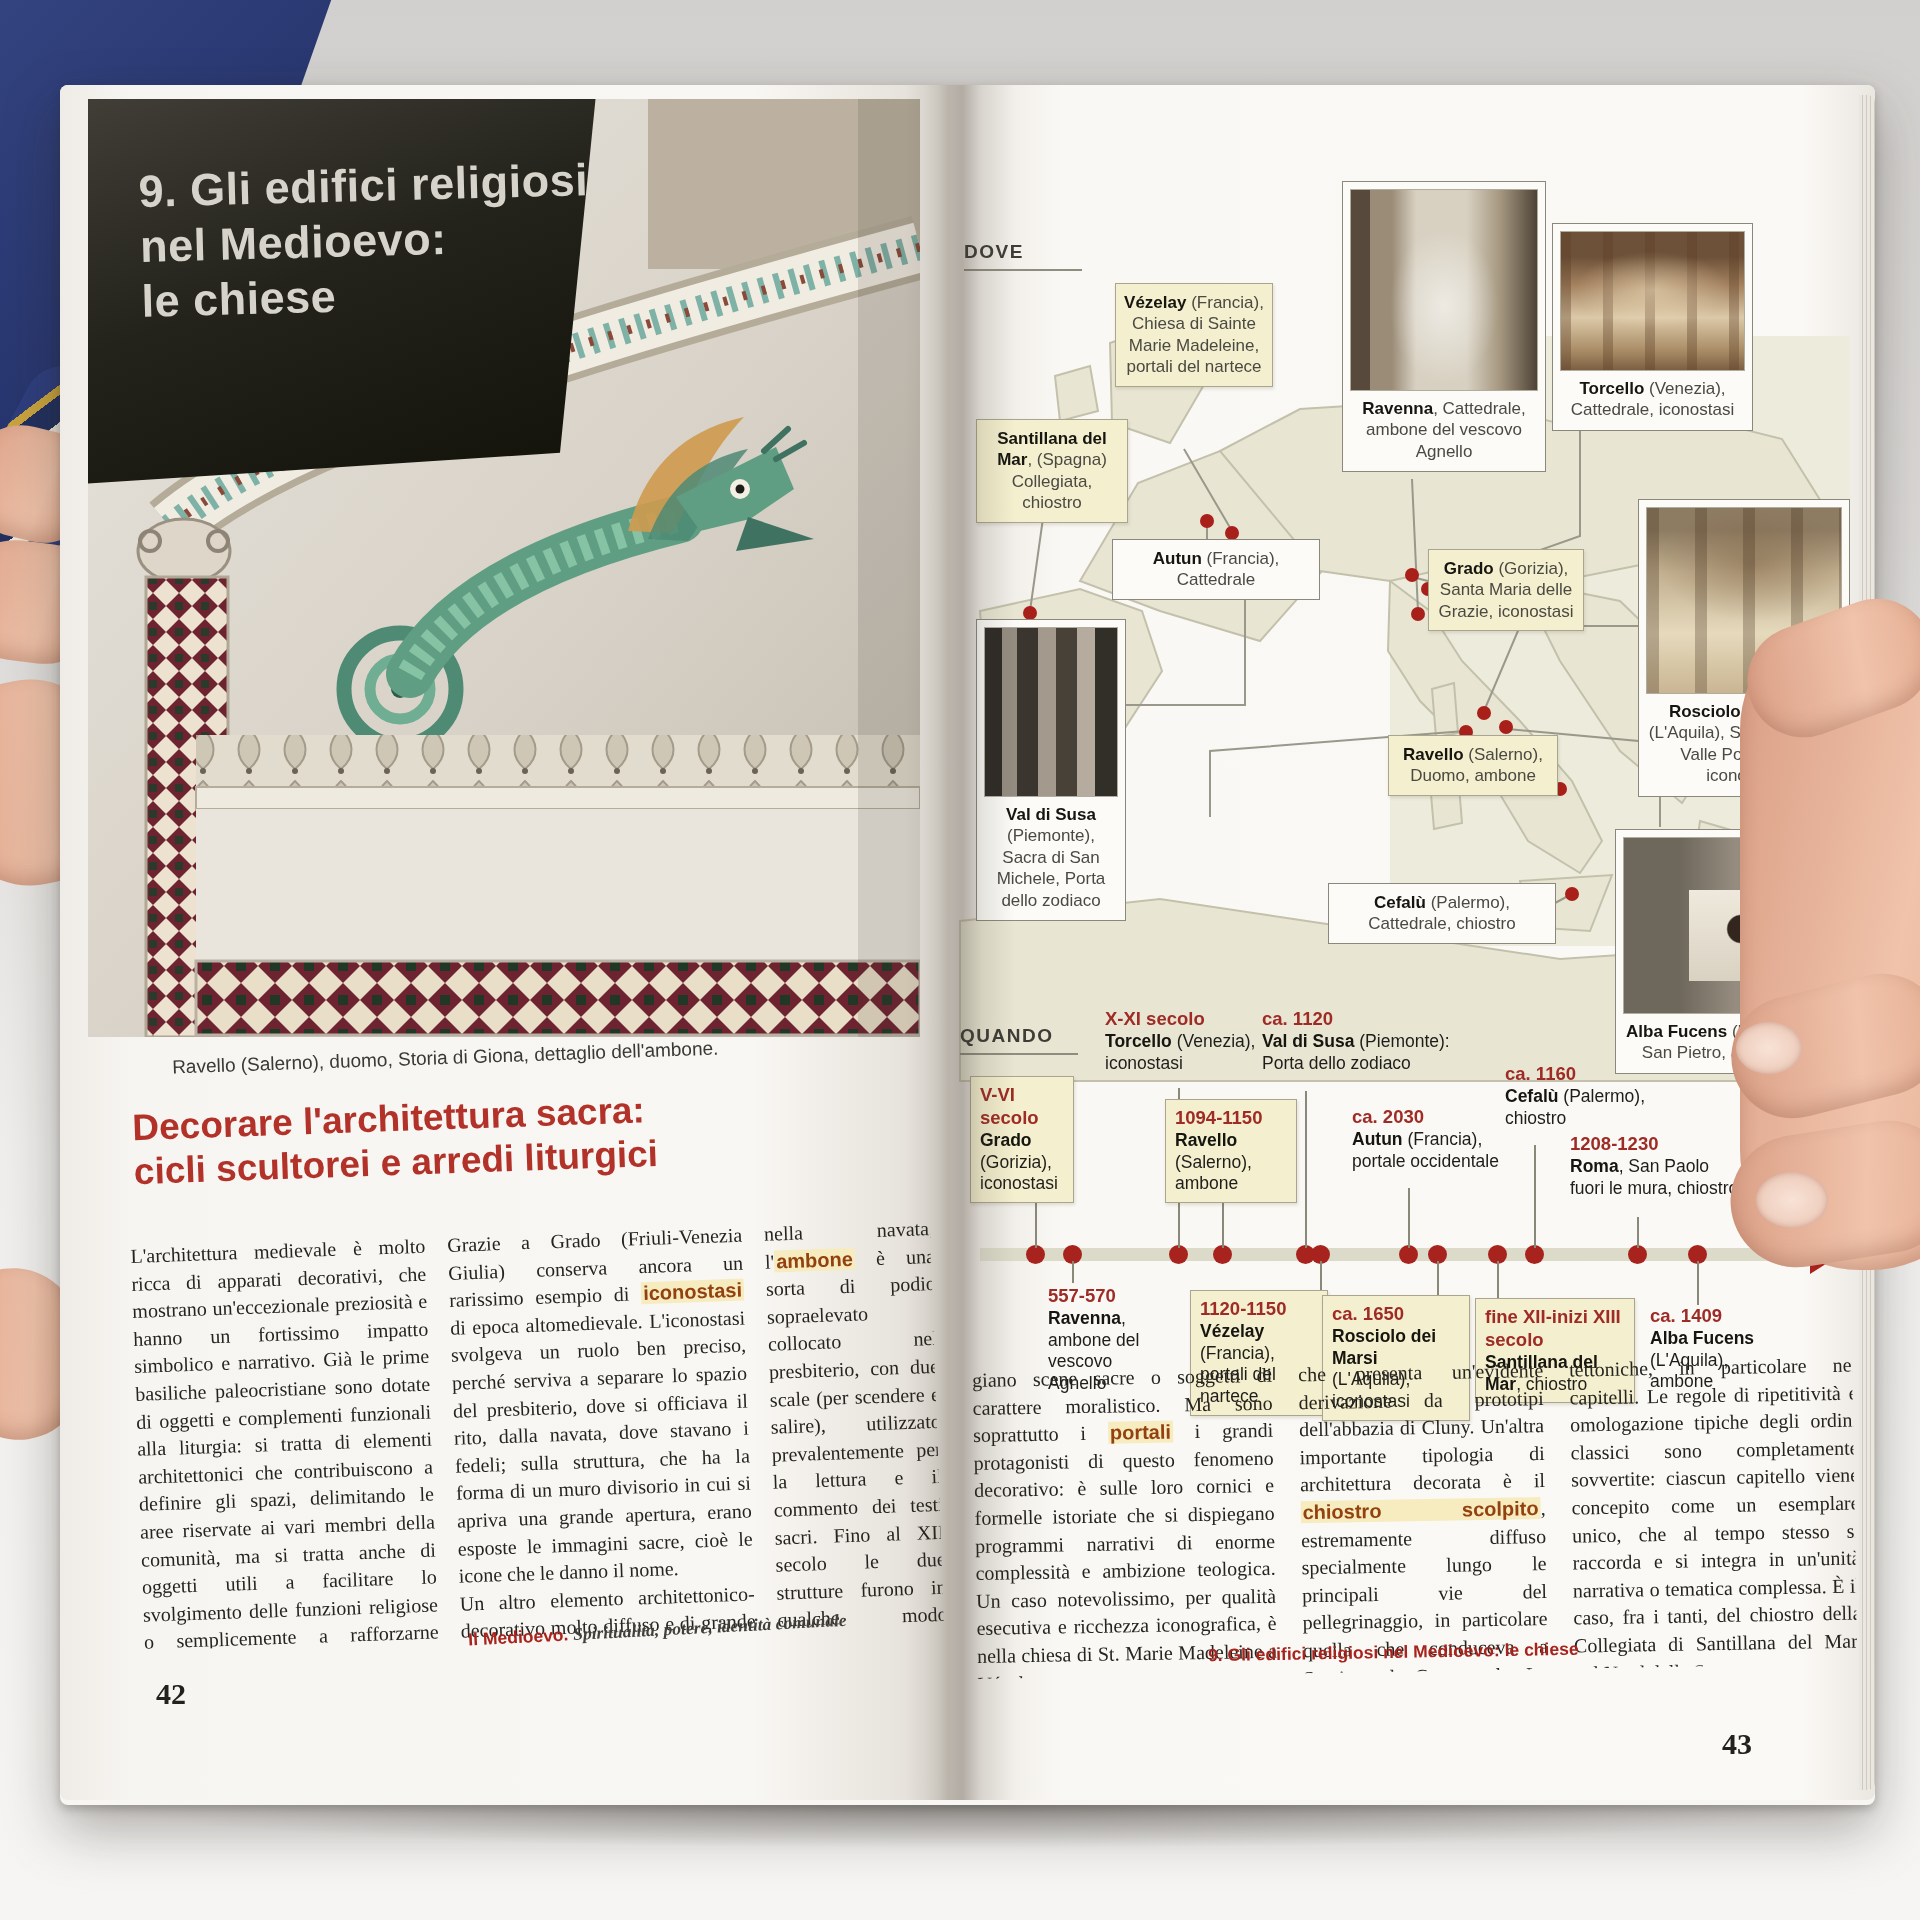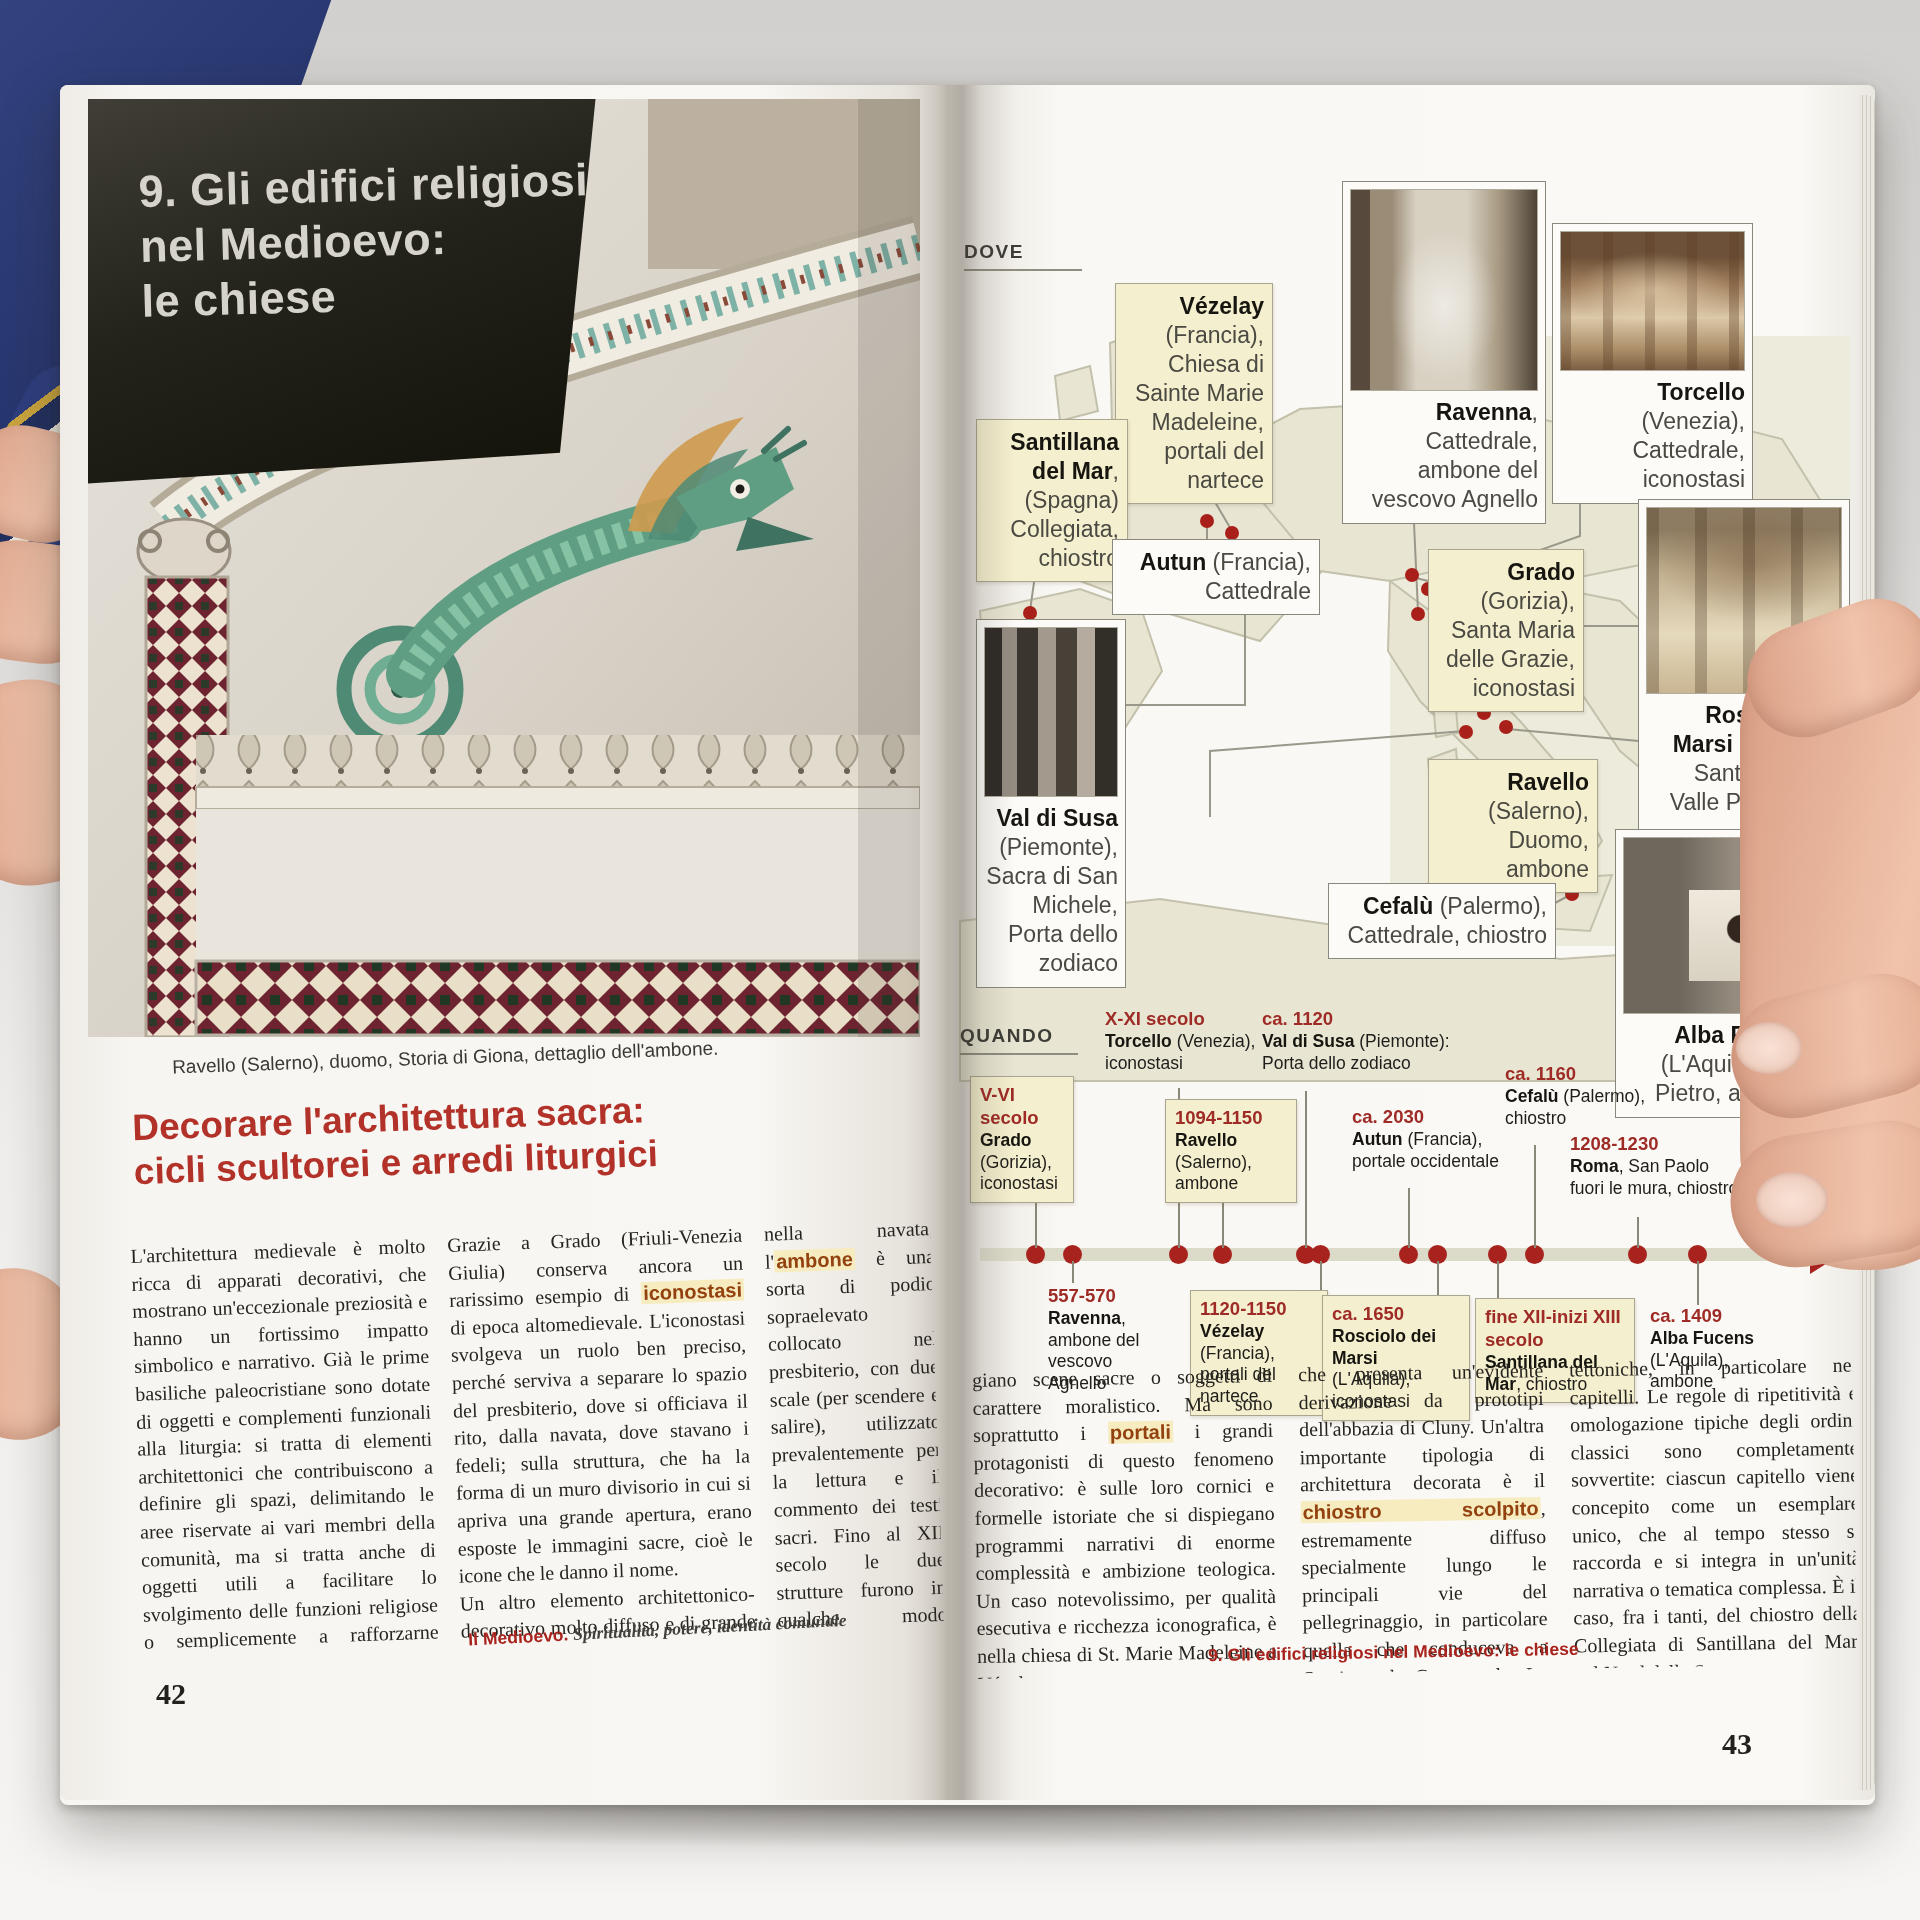--- a/index.html
+++ b/index.html
@@ -58,21 +58,21 @@
   .footer-left{left:408px;top:1532px;width:480px;transform:rotate(-3deg);}
   .footer-left .sub{font-family:"Liberation Serif",serif;font-weight:bold;font-style:italic;color:#42403a;}
   .footer-right{left:258px;top:1556px;width:480px;transform:rotate(-1deg);}
   
   .sec-label{position:absolute;font-size:19px;font-weight:bold;letter-spacing:1.5px;color:#3d3c36;}
   .sec-label .rule{display:block;width:118px;height:2px;background:#8f8d80;margin-top:6px;}
   .lab-dove{left:14px;top:156px;}
   .lab-quando{left:10px;top:940px;}
   .map-area{position:absolute;left:10px;top:196px;width:898px;height:800px;}
   .map-area svg{position:absolute;inset:0;overflow:visible;}
-  .map-box{position:absolute;font-size:23px;line-height:1.26;color:#4a4942;text-align:right;}
+  .map-box{position:absolute;font-size:17px;line-height:1.26;color:#4a4942;text-align:center;}
   .map-box b{color:#16150f;}
   .map-box.yellow{background:#f4efce;border:1px solid #a9a58f;padding:8px 8px;box-shadow:1px 2px 3px rgba(80,70,50,.15);}
   .map-box.white{background:#fcfbf7;border:1px solid #8a887c;padding:8px 8px;}
   .map-box.card{background:#fcfbf7;border:1px solid #8a887c;padding:7px 7px 9px;}
   .map-box .photo{border:1px solid #b0aca0;margin-bottom:7px;}
   
   .photo-ravenna{background:
     radial-gradient(ellipse 42% 55% at 50% 58%,rgba(255,255,255,.55),transparent 70%),
     linear-gradient(90deg,#57493c 0 10%,#9b8c77 10% 22%,#d8d1c2 35% 62%,#a69880 80%,#4e4337 100%),
     linear-gradient(180deg,#3f362e 0 14%,#8a7a66 30%,#cfc7b7 55%,#b7a78f 100%);}
@@ -289,21 +289,21 @@
               <div><b>Grado</b> (Gorizia), Santa Maria delle Grazie, iconostasi</div>
             </div>
             <div class="map-box card" style="left: 678px; top: 218px; width: 196px;">
               <div class="photo photo-rosciolo" style="height: 185px;"></div>
               <div><b>Rosciolo dei Marsi</b> (L'Aquila), Santa Maria in Valle Porclaneta, iconostasi</div>
             </div>
             <div class="map-box card" style="left: 16px; top: 338px; width: 134px;">
               <div class="photo photo-valdisusa" style="height: 168px;"></div>
               <div><b>Val di Susa</b> (Piemonte), Sacra di San Michele, Porta dello zodiaco</div>
             </div>
-            <div class="map-box yellow" style="left: 428px; top: 478px; width: 152px; margin-left: 40px;">
+            <div class="map-box yellow" style="left: 428px; top: 454px; width: 152px;">
               <div><b>Ravello</b> (Salerno), Duomo, ambone</div>
             </div>
             <div class="map-box white" style="left: 368px; top: 602px; width: 210px;">
               <div><b>Cefalù</b> (Palermo), Cattedrale, chiostro</div>
             </div>
             <div class="map-box card" style="left: 655px; top: 548px; width: 188px;">
               <div class="photo photo-albafucens" style="height: 175px;"></div>
               <div><b>Alba Fucens</b> (L'Aquila), San Pietro, ambone</div>
             </div>
           </div>

